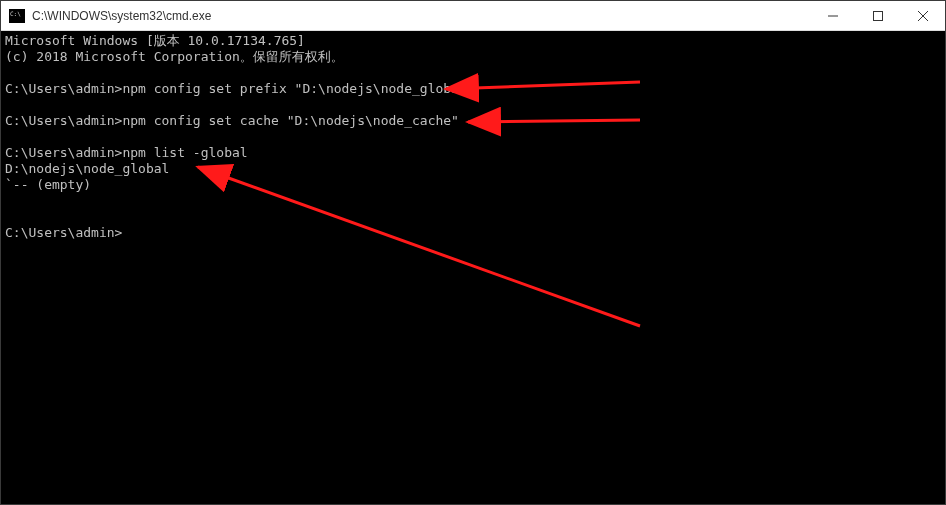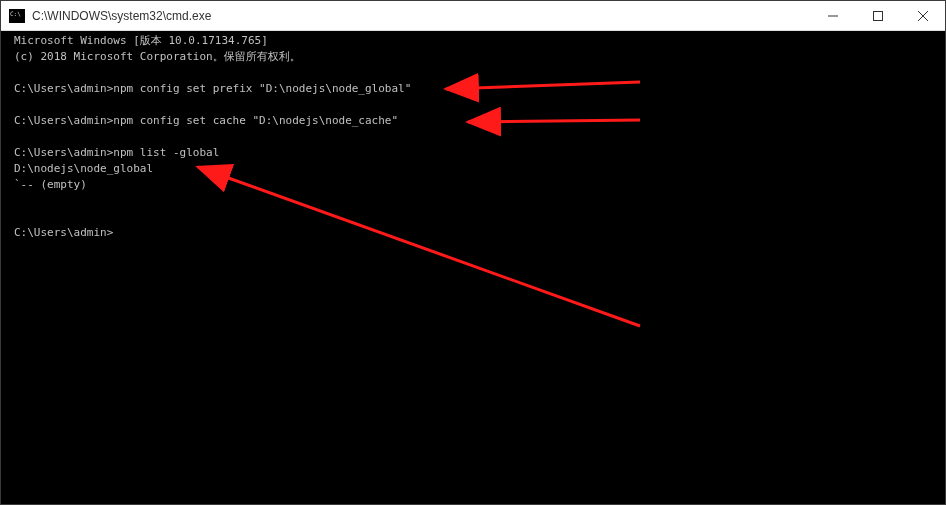--- a/index.html
+++ b/index.html
@@ -64,23 +64,23 @@
       justify-content: center;
       color: #555;
       font-size: 10px;
       cursor: pointer;
     }
     .terminal {
       flex: 1;
       background: #000;
       color: #c0c0c0;
       font-family: "SimSun", "NSimSun", monospace;
-      font-size: 11px;
+      font-size: 13px;
       line-height: 16px;
-      padding: 2px 0 0 13px;
+      padding: 2px 0 0 4px;
       white-space: pre;
       overflow: hidden;
       position: relative;
     }
     .line { white-space: pre; }
     .annotations {
       position: absolute;
       top: 0;
       left: 0;
       width: 946px;

